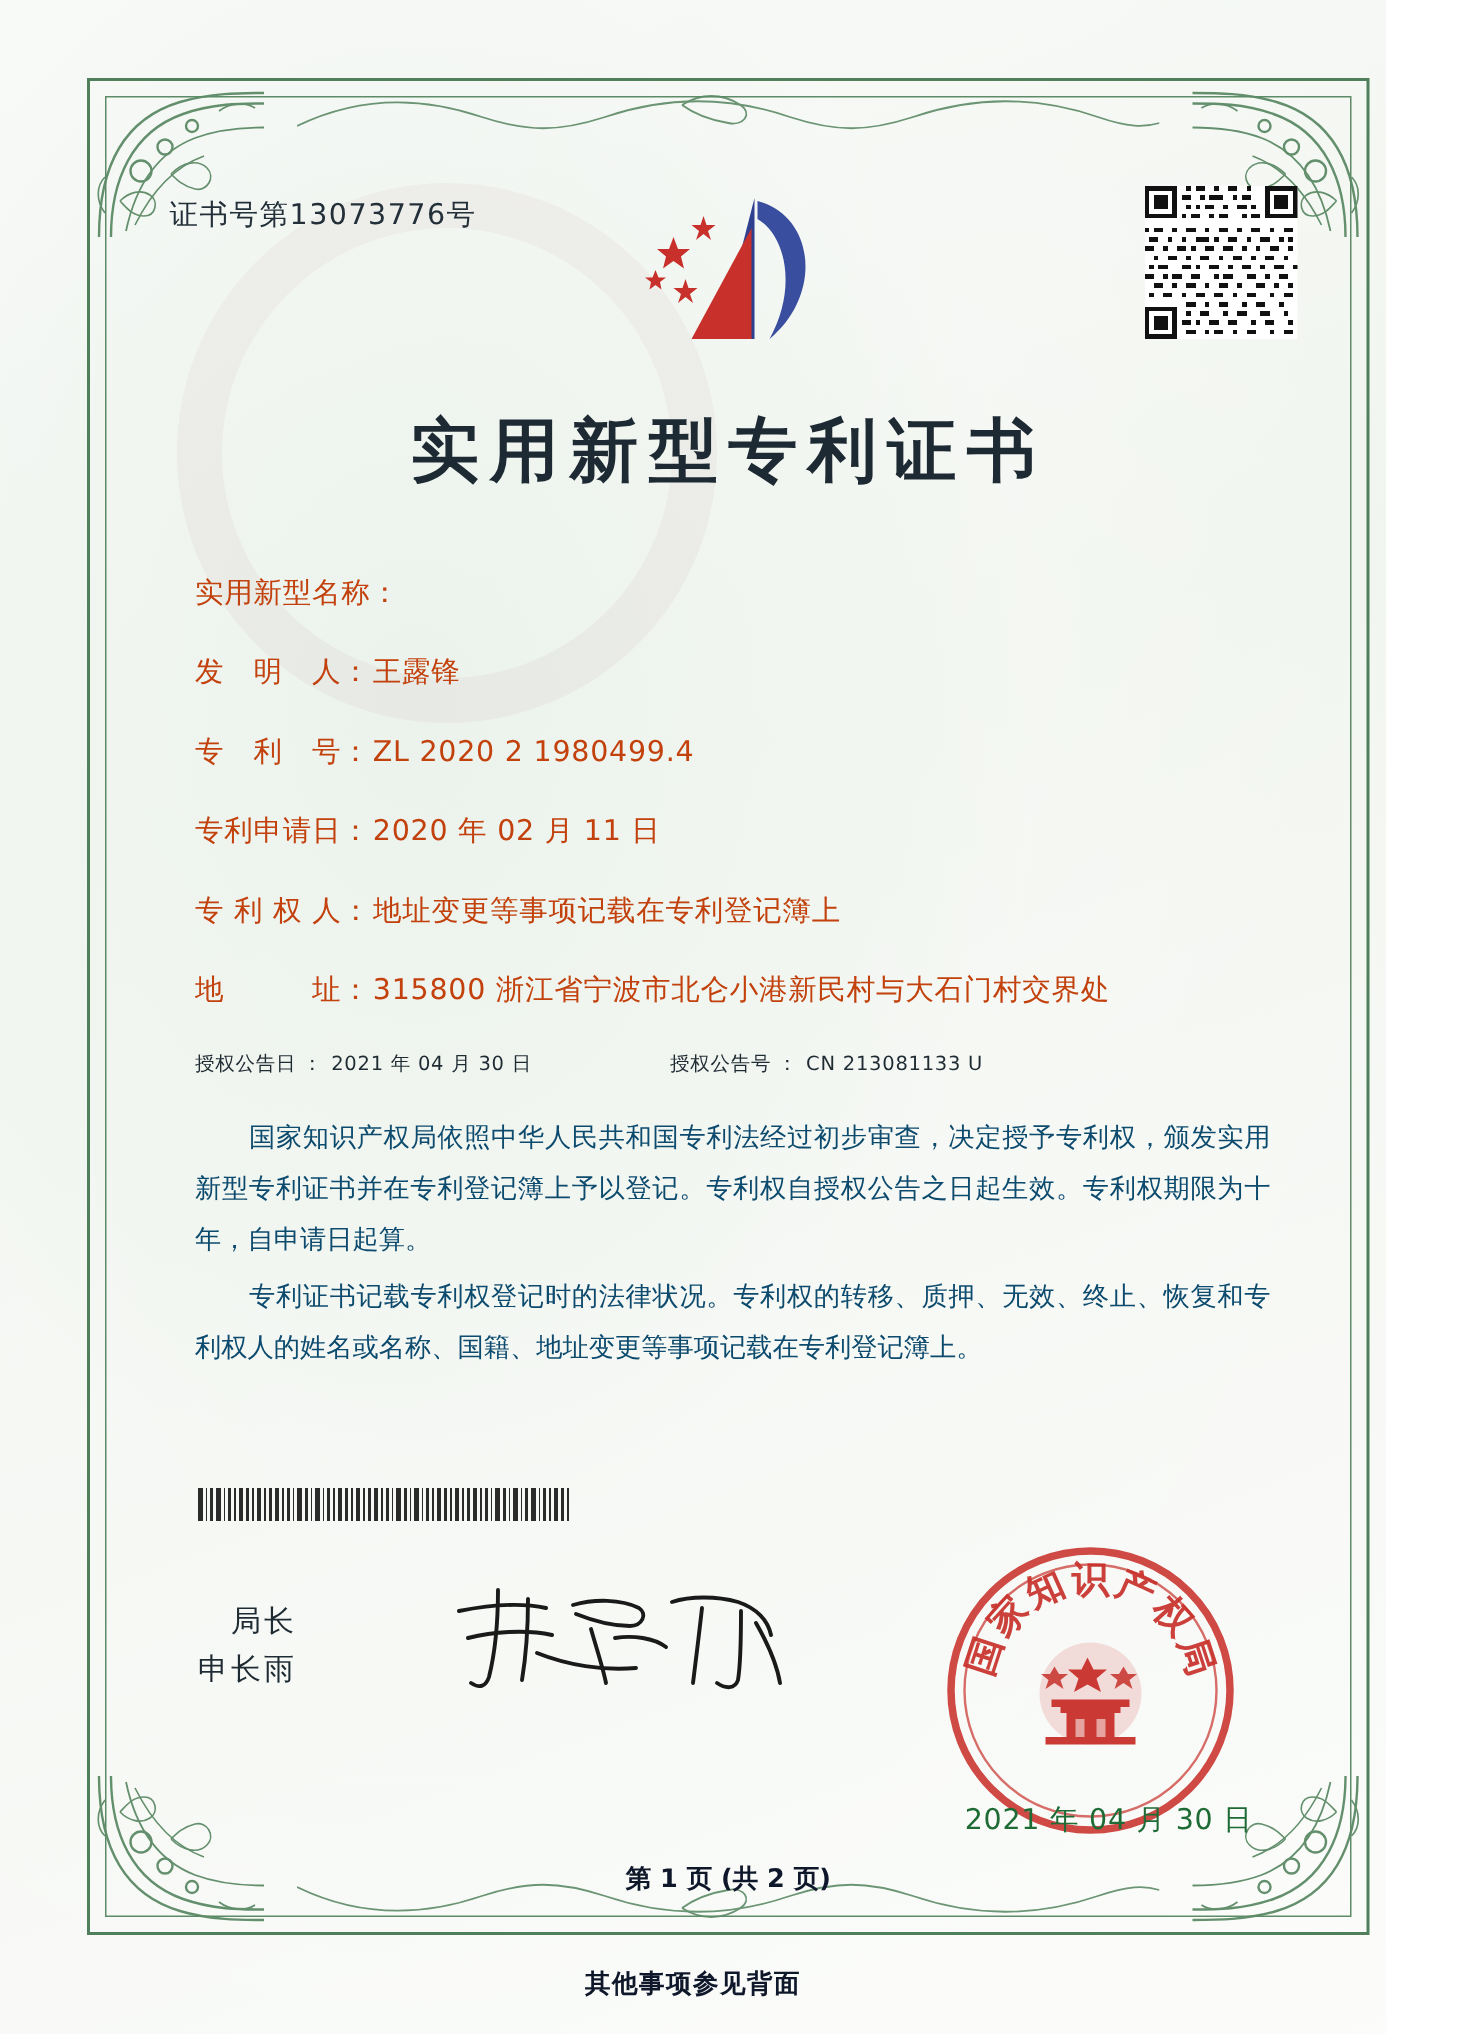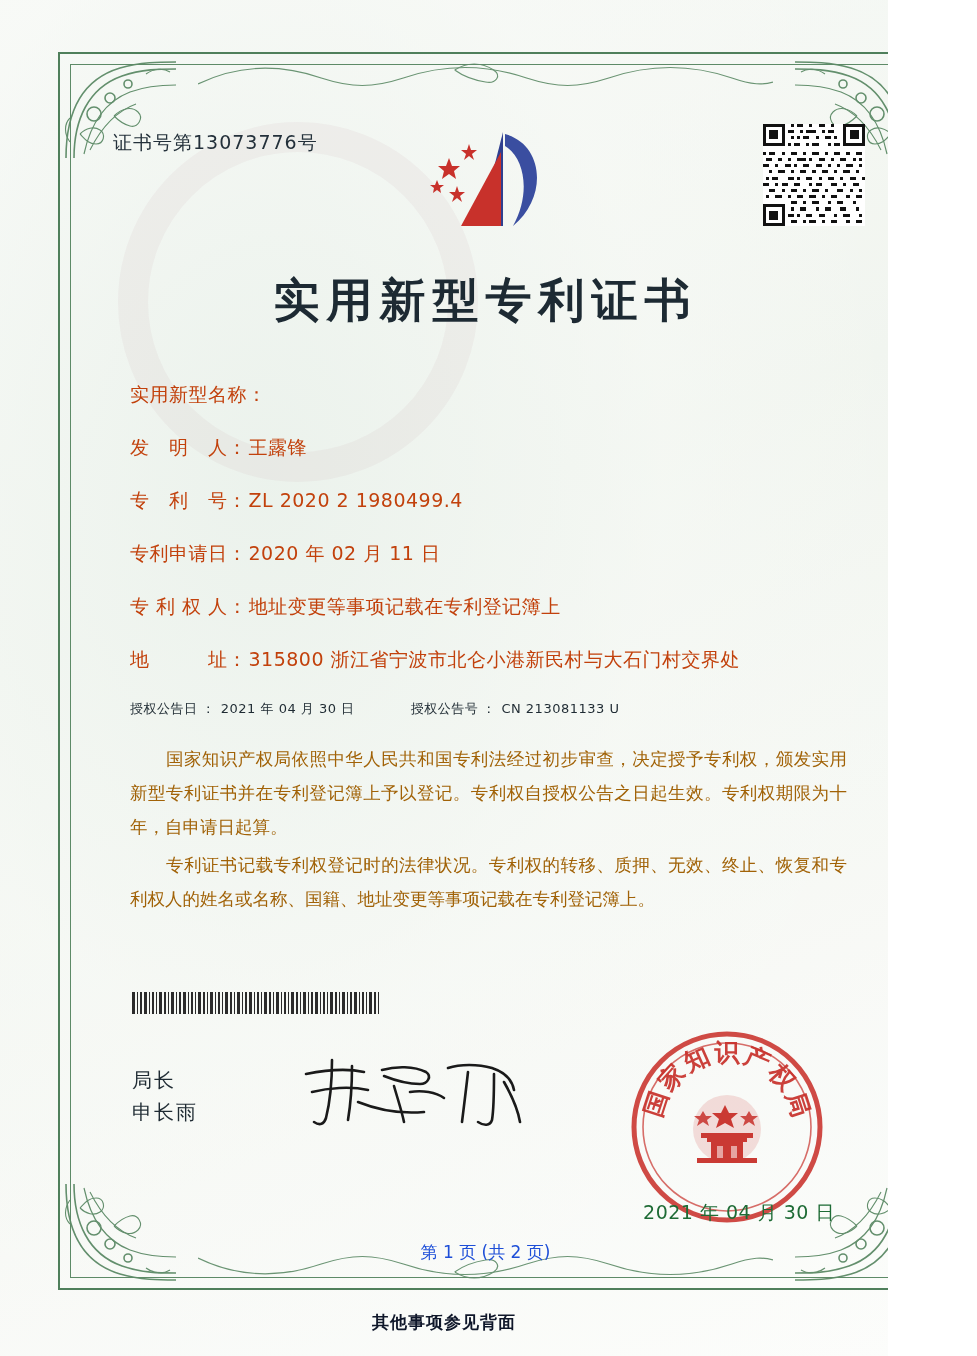--- a/index.html
+++ b/index.html
@@ -9,20 +9,21 @@
   }
   body {
     font-family: "DejaVu Sans", sans-serif;
   }
   .page {
     position: relative;
     width: 888px;
     height: 1356px;
     background: #fdfdfb;
     overflow: hidden;
+    padding-left: 36px;
   }
   
   .scan-tint {
     position: absolute;
     left: 0; top: 0; right: 0; bottom: 0;
     background:
       radial-gradient(ellipse at 30% 35%, rgba(235,242,236,0.9) 0%, rgba(248,250,247,0.6) 45%, rgba(255,255,255,0.2) 70%),
       linear-gradient(160deg, #f7f9f6 0%, #eef3ec 40%, #f6f8f4 75%, #fbfcfa 100%);
     pointer-events: none;
   }
@@ -128,31 +129,31 @@
     font-family: "DejaVu Sans", sans-serif;
     letter-spacing: 0.5px;
   }
   .row-two {
     display: flex;
     align-items: baseline;
     font-size: 13px;
     color: #1f2b33;
     margin-bottom: 22px;
   }
-  .row-two .grp2 { margin-left: 56px; }
+  .row-two .grp2 { margin-left: 92px; }
 
   .paragraphs {
     position: absolute;
     left: 72px;
     right: 66px;
     top: 690px;
     font-family: "DejaVu Serif", serif;
     font-size: 17.5px;
     line-height: 34px;
-    color: #a16207;
+    color: #0c4a6e;
     text-align: justify;
   }
   .paragraphs p {
     margin: 0 0 4px 0;
     text-indent: 36px;
   }
 
   .barcode {
     position: absolute;
     left: 74px;
@@ -163,20 +164,21 @@
 
   .signature-block {
     position: absolute;
     left: 74px;
     top: 1012px;
     font-family: "DejaVu Serif", serif;
     font-size: 20px;
     line-height: 32px;
     color: #1f2b33;
     letter-spacing: 2px;
+    text-align: right;
   }
 
   .handwriting {
     position: absolute;
     left: 240px;
     top: 1000px;
     width: 240px;
     height: 80px;
   }
 
@@ -198,21 +200,22 @@
     letter-spacing: 0.5px;
   }
 
   .page-num {
     position: absolute;
     left: 0; right: 0;
     bottom: 26px;
     text-align: center;
     font-family: "DejaVu Sans", sans-serif;
     font-size: 17px;
-    color: #1d4ed8;
+    color: #0f172a;
+    font-weight: bold;
   }
 
   .footer-note {
     position: absolute;
     left: 0; right: 0;
     bottom: 22px;
     text-align: center;
     font-family: "DejaVu Serif", serif;
     font-weight: bold;
     font-size: 17px;

